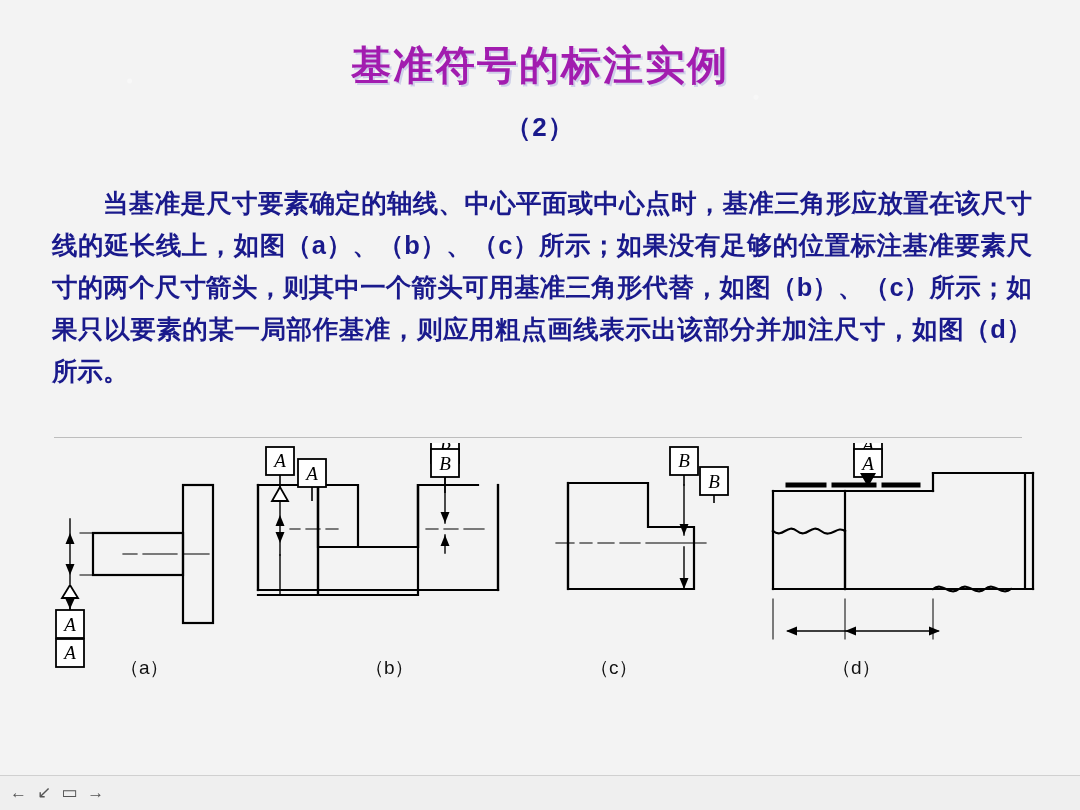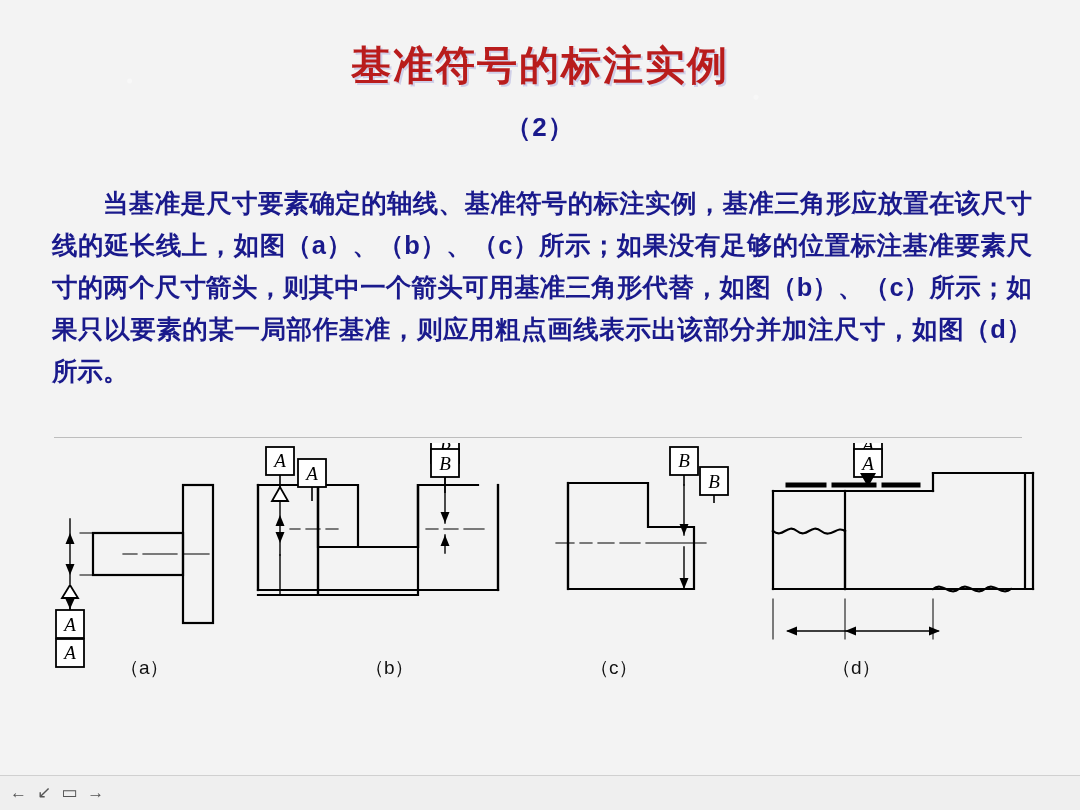--- a/index.html
+++ b/index.html
@@ -21,21 +21,21 @@
       radial-gradient(circle at 12% 10%, rgba(255,255,255,.9) 0 2px, transparent 3px),
       radial-gradient(circle at 30% 30%, rgba(255,255,255,.7) 0 2px, transparent 3px),
       radial-gradient(circle at 70% 12%, rgba(255,255,255,.7) 0 2px, transparent 3px),
       radial-gradient(circle at 88% 40%, rgba(255,255,255,.7) 0 2px, transparent 3px);
     opacity:.5;pointer-events:none;
   }
   .title{
     position:absolute;top:38px;left:0;width:100%;
     text-align:center;
     font-size:40px;font-weight:bold;
-    color:#b91c1c;
+    color:#a21caf;
     letter-spacing:2px;
     text-shadow:2px 2px 0 #cfcfe8;
   }
   .subtitle{
     position:absolute;top:110px;left:0;width:100%;
     text-align:center;
     font-size:26px;font-weight:bold;
     color:#1a1a8c;
     letter-spacing:1px;
   }
@@ -77,21 +77,21 @@
   }
   svg{display:block;}
 </style>
 </head>
 <body>
 
 <div class="slide">
 
   <div class="title">基准符号的标注实例</div>
   <div class="subtitle">（2）</div>
-  <div class="body-text">当基准是尺寸要素确定的轴线、基准符号的标注实例，基准三角形应放置在该尺寸线的延长线上，如图（a）、（b）、（c）所示；如果没有足够的位置标注基准要素尺寸的两个尺寸箭头，则其中一个箭头可用基准三角形代替，如图（b）、（c）所示；如果只以要素的某一局部作基准，则应用粗点画线表示出该部分并加注尺寸，如图（d）所示。</div>
+  <div class="body-text">当基准是尺寸要素确定的轴线、中心平面或中心点时，基准三角形应放置在该尺寸线的延长线上，如图（a）、（b）、（c）所示；如果没有足够的位置标注基准要素尺寸的两个尺寸箭头，则其中一个箭头可用基准三角形代替，如图（b）、（c）所示；如果只以要素的某一局部作基准，则应用粗点画线表示出该部分并加注尺寸，如图（d）所示。</div>
 
   <div class="divider"></div>
 
   <div class="figure-area">
     <svg width="1030" height="250" viewBox="0 0 1030 250">
       <g stroke="#000" fill="none" stroke-width="2.2" stroke-linecap="square">
 
         <g>
 
           <rect x="65" y="90" width="90" height="42"></rect>

